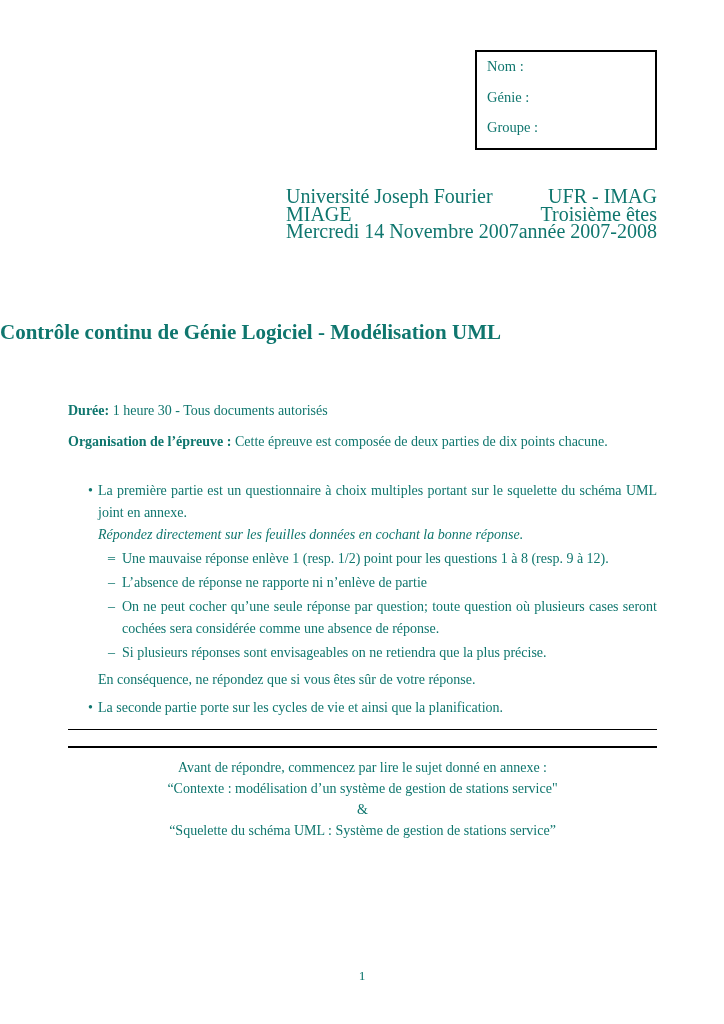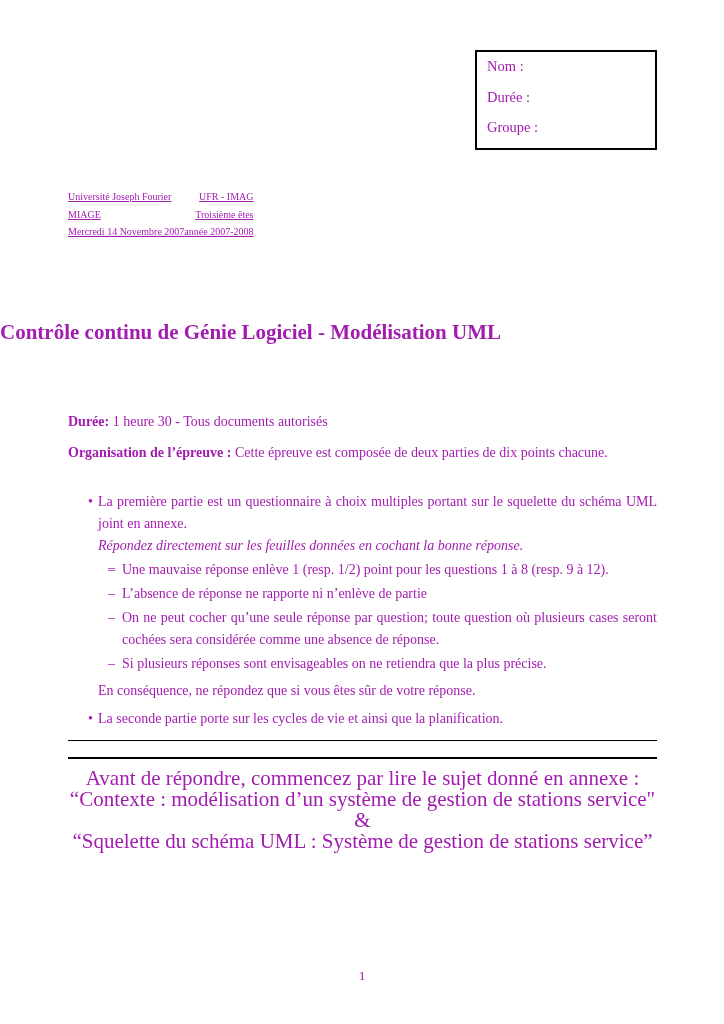--- a/index.html
+++ b/index.html
@@ -1,71 +1,71 @@
 <!DOCTYPE html>
 <html><head>
 <meta charset="utf-8">
 <style>
   html, body { margin: 0; padding: 0; background: #ffffff; }
   .page {
     position: relative; width: 724px; height: 1024px; background: #ffffff;
-    font-family: "Liberation Serif", serif; color: #a21caf; overflow: hidden;
+    font-family: "Liberation Serif", serif; color: #0f766e; overflow: hidden;
   }
   .info-box {
     position: absolute; left: 475px; top: 50px; width: 182px; height: 100px;
     border: 2px solid #000; box-sizing: border-box; padding: 6px 10px 12px;
     display: flex; flex-direction: column; justify-content: space-between;
     font-size: 14.5px;
   }
   .header {
     position: absolute; left: 68px; top: 188px; width: 589px;
-    display: flex; justify-content: flex-start;
-    font-size: 10px; line-height: 17.5px; text-decoration: underline;
+    display: flex; justify-content: flex-end;
+    font-size: 20px; line-height: 17.5px;
   }
   .header-right { text-align: right; }
   .doc-title {
     position: absolute; left: 0; top: 320px; width: 724px; margin: 0;
     text-align: left; font-size: 21px; font-weight: 700;
   }
   .main {
-    position: absolute; left: 68px; top: 411px; width: 589px;
+    position: absolute; left: 68px; top: 400px; width: 589px;
     font-size: 14px; line-height: 22px; text-align: justify;
   }
   .para { margin: 0; }
   .bold { font-weight: 700; }
   .duration { margin: 0 0 9px; }
   .organisation { margin: 0 0 27px; }
   .indent1 { position: relative; padding-left: 30px; }
   .indent2 { position: relative; padding-left: 54px; }
   .marker-bullet { position: absolute; left: 20px; top: 0; }
   .marker-dash { position: absolute; left: 40px; top: 0; }
   .italic-note { font-style: italic; }
   .rules-intro { margin: 0 0 2px; }
   .sub-item { margin: 0 0 2px; }
   .conclusion { margin: 5px 0 0; }
   .part2 { margin: 6px 0 0; }
   .rule-thin { margin: 10px 0 0; height: 1px; background: #000; border: none; }
   .rule-thick { margin: 16px 0 0; height: 2px; background: #000; border: none; }
   .annex-note {
     margin: 9px 0 0; text-align: center;
-    font-size: 21px; line-height: 21px;
+    font-size: 14px; line-height: 21px;
   }
   .page-number {
     position: absolute; left: 0; top: 968px; width: 724px;
     text-align: center; font-size: 13.5px;
   }
 </style>
 </head>
 <body>
 
 <div class="page">
 
   <div class="info-box">
     <div>Nom :</div>
-    <div>Durée :</div>
+    <div>Génie :</div>
     <div>Groupe :</div>
   </div>
 
   <div class="header">
     <div class="header-left">
       <div>Université Joseph Fourier</div>
       <div>MIAGE</div>
       <div>Mercredi 14 Novembre 2007</div>
     </div>
     <div class="header-right">

